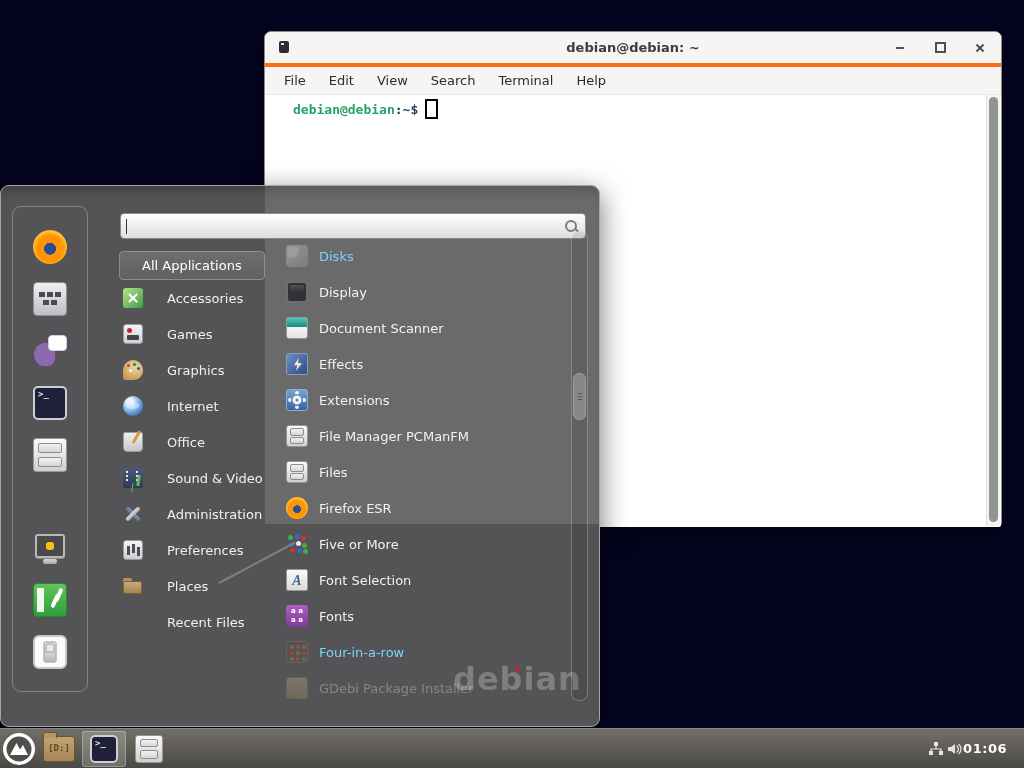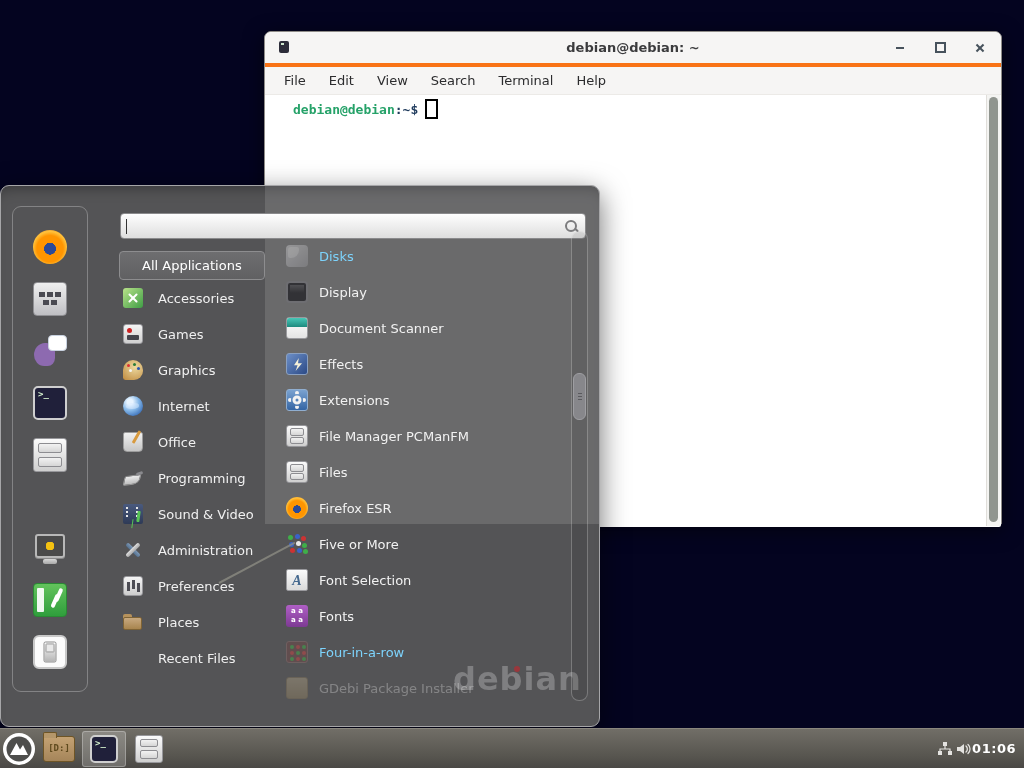--- a/index.html
+++ b/index.html
@@ -64,21 +64,21 @@
   .magnifier{position:relative;width:16px;height:16px;margin-right:6px;}
   .magnifier::before{content:"";position:absolute;left:2px;top:2px;width:8px;height:8px;
     border:2px solid #7c7c7e;border-radius:50%;}
   .magnifier::after{content:"";position:absolute;left:11px;top:11px;width:5px;height:2px;
     background:#7c7c7e;transform:rotate(45deg);border-radius:1px;}
 
   .categories{position:absolute;left:118px;top:65px;width:160px;z-index:2;}
   .all-apps-btn{display:inline-block;height:27px;line-height:27px;padding:0 22px;
     background:linear-gradient(#6e6e70,#606062);border:1px solid #8d8d8f;border-radius:4px;
     color:#fff;font-size:13px;cursor:default;}
-  .cat-row{height:36px;display:flex;align-items:center;gap:15px;padding-left:4px;cursor:default;}
+  .cat-row{height:36px;display:flex;align-items:center;gap:24px;padding-left:4px;cursor:default;}
   .cat-row .label{font-size:13px;color:#f0f0f0;white-space:nowrap;}
 
   .apps{position:absolute;left:280px;top:52px;width:292px;z-index:2;}
   .app-row{height:36px;display:flex;align-items:center;gap:11px;padding-left:5px;cursor:default;}
   .app-row .label{font-size:13px;color:#f2f2f2;white-space:nowrap;}
   .app-row.faded .label{color:#7dd3fc;}
   .app-row.faded .ic{opacity:.5;}
   .app-row.faint{opacity:.30;}
 
   .menu-scrollbar{position:absolute;left:570px;top:45px;width:17px;height:470px;z-index:3;
@@ -209,21 +209,21 @@
   .menu-button{width:38px;height:100%;display:flex;align-items:center;justify-content:center;cursor:default;}
   .launcher{width:42px;height:100%;display:flex;align-items:center;justify-content:center;cursor:default;}
   .task-button{width:44px;height:36px;margin:0 2px;display:flex;align-items:center;justify-content:center;
     background:rgba(255,255,255,.20);border:1px solid rgba(255,255,255,.28);border-radius:3px;box-sizing:border-box;cursor:default;}
   .folder-icon{position:relative;width:30px;height:24px;background:linear-gradient(#c4a273,#a5855a);
     border:1px solid #6e5526;border-radius:2px 3px 3px 3px;}
   .folder-icon::before{content:"";position:absolute;left:-1px;top:-5px;width:12px;height:5px;
     background:#b5976a;border:1px solid #6e5526;border-bottom:none;border-radius:2px 2px 0 0;}
   .folder-icon::after{content:"[D:]";position:absolute;left:0;right:0;top:6px;text-align:center;
     font:bold 9px "DejaVu Sans Mono",monospace;color:#5f4a1e;}
-  .tb-right{margin-left:auto;display:flex;align-items:center;padding-right:8px;height:100%;}
+  .tb-right{margin-left:auto;display:flex;align-items:center;padding-right:17px;height:100%;}
   .tray-icon{width:18px;height:18px;display:flex;align-items:center;justify-content:center;cursor:default;}
   .clock{font-size:13px;font-weight:bold;color:#ffffff;letter-spacing:.5px;cursor:default;}
 </style>
 </head>
 <body>
 
 <div class="screen">
 
   <div class="terminal">
     <div class="titlebar">
@@ -326,24 +326,20 @@
           <div class="cat-row">
             <span class="ic ic-internet"></span>
             <span class="label">Internet</span>
           </div>
 
           <div class="cat-row">
             <span class="ic ic-office"></span>
             <span class="label">Office</span>
           </div>
 
-          <div class="cat-row">
-            <span class="ic ic-programming"></span>
-            <span class="label">Programming</span>
-          </div>
 
           <div class="cat-row">
             <span class="ic ic-soundvideo"></span>
             <span class="label">Sound &amp; Video</span>
           </div>
 
           <div class="cat-row">
             <span class="ic ic-administration"></span>
             <span class="label">Administration</span>
           </div>

